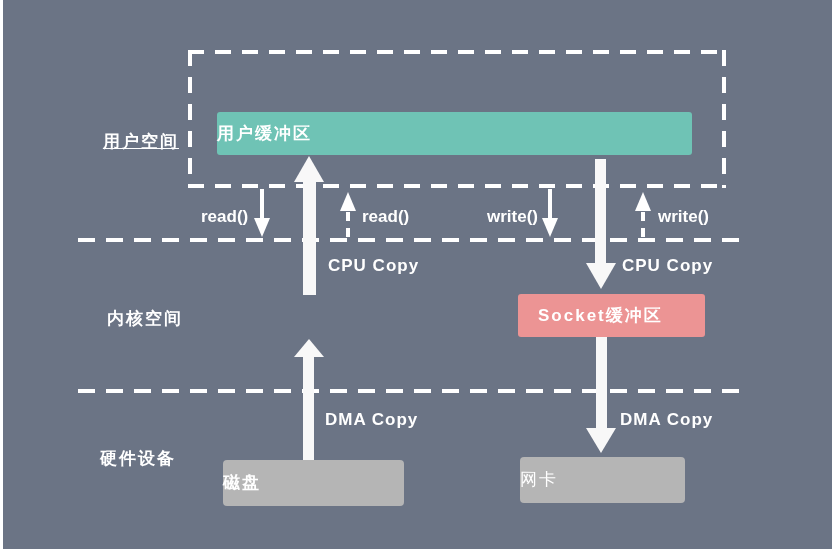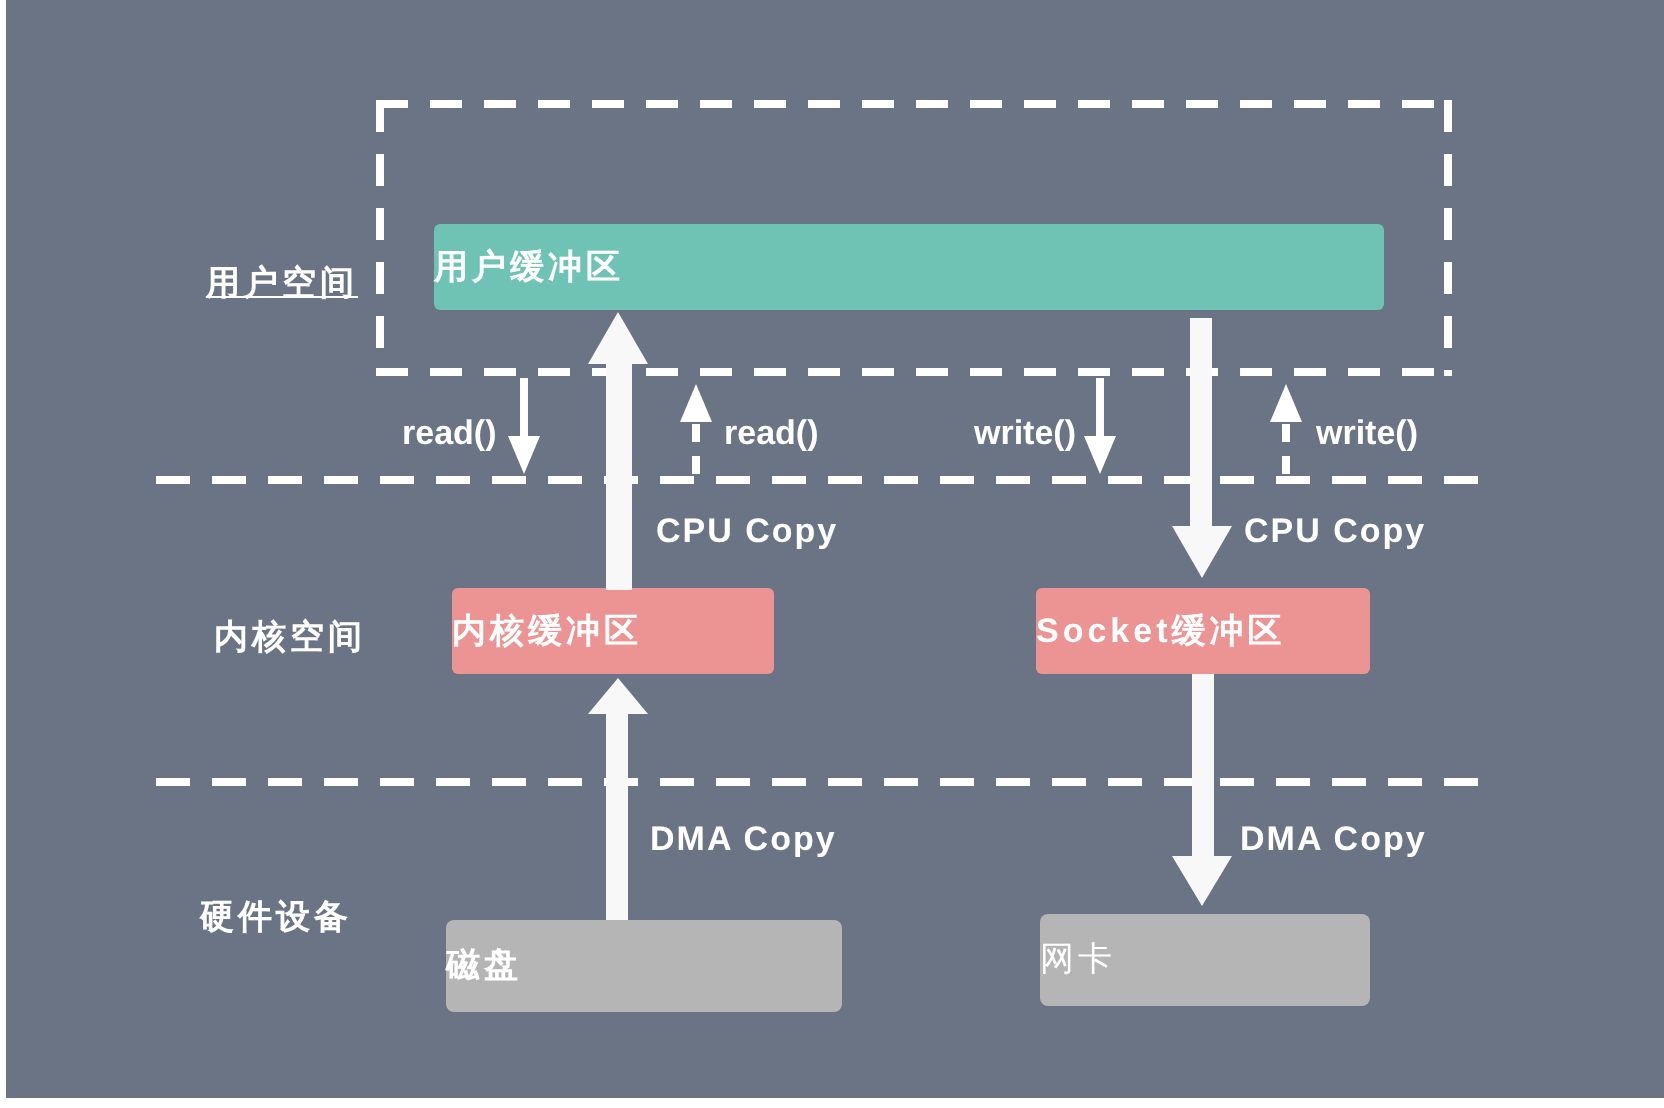--- a/index.html
+++ b/index.html
@@ -39,22 +39,22 @@
     color:#fff;font-size:18px;font-weight:700;letter-spacing:4px;z-index:3;
   }
 
   
   .box{
     position:absolute;color:#ffffff;text-align:left;
     font-size:17px;letter-spacing:2px;z-index:3;border-radius:3px;
   }
   #user-buffer{left:217px;top:112px;width:475px;height:43px;line-height:43px;background:#6fc3b5;font-weight:600;}
   #kernel-buffer{left:226px;top:294px;width:161px;height:43px;line-height:43px;background:#ec9494;font-weight:600;}
-  #socket-buffer{left:518px;top:294px;width:167px;height:43px;line-height:43px;background:#ec9494;font-weight:600;}
-  #disk-box{left:223px;top:460px;width:198px;height:46px;line-height:46px;background:#b5b5b5;font-weight:600;border-radius:4px;}
+  #socket-buffer{left:518px;top:294px;width:167px;height:43px;line-height:43px;background:#ec9494;font-weight:600;padding-left:20px;}
+  #disk-box{left:223px;top:460px;width:181px;height:46px;line-height:46px;background:#b5b5b5;font-weight:600;border-radius:4px;}
   #nic-box{left:520px;top:457px;width:165px;height:46px;line-height:46px;background:#b5b5b5;font-weight:400;border-radius:4px;}
 
   
   .hline{
     position:absolute;left:78px;width:667px;height:4px;z-index:1;
     background:repeating-linear-gradient(90deg,#fff 0 17px,transparent 17px 28px);
   }
   #hline-user-kernel{top:238px;}
   #hline-kernel-hw{top:389px;}
 
@@ -122,21 +122,20 @@
   <div class="region-label" id="lbl-user-space">用户空间</div>
   <div class="region-label" id="lbl-kernel-space">内核空间</div>
   <div class="region-label" id="lbl-hardware">硬件设备</div>
 
   <div class="pbox-edge pbox-h" id="pbox-top"></div>
   <div class="pbox-edge pbox-h" id="pbox-bottom"></div>
   <div class="pbox-edge pbox-v" id="pbox-left"></div>
   <div class="pbox-edge pbox-v" id="pbox-right"></div>
 
   <div class="box" id="user-buffer">用户缓冲区</div>
-  <div class="box" id="kernel-buffer">内核缓冲区</div>
   <div class="box" id="socket-buffer">Socket缓冲区</div>
   <div class="box" id="disk-box">磁盘</div>
   <div class="box" id="nic-box">网卡</div>
 
   <div class="hline" id="hline-user-kernel"></div>
   <div class="hline" id="hline-kernel-hw"></div>
 
   <div class="call-label" id="read-1">read()</div>
   <div class="call-label" id="read-2">read()</div>
   <div class="call-label" id="write-1">write()</div>

